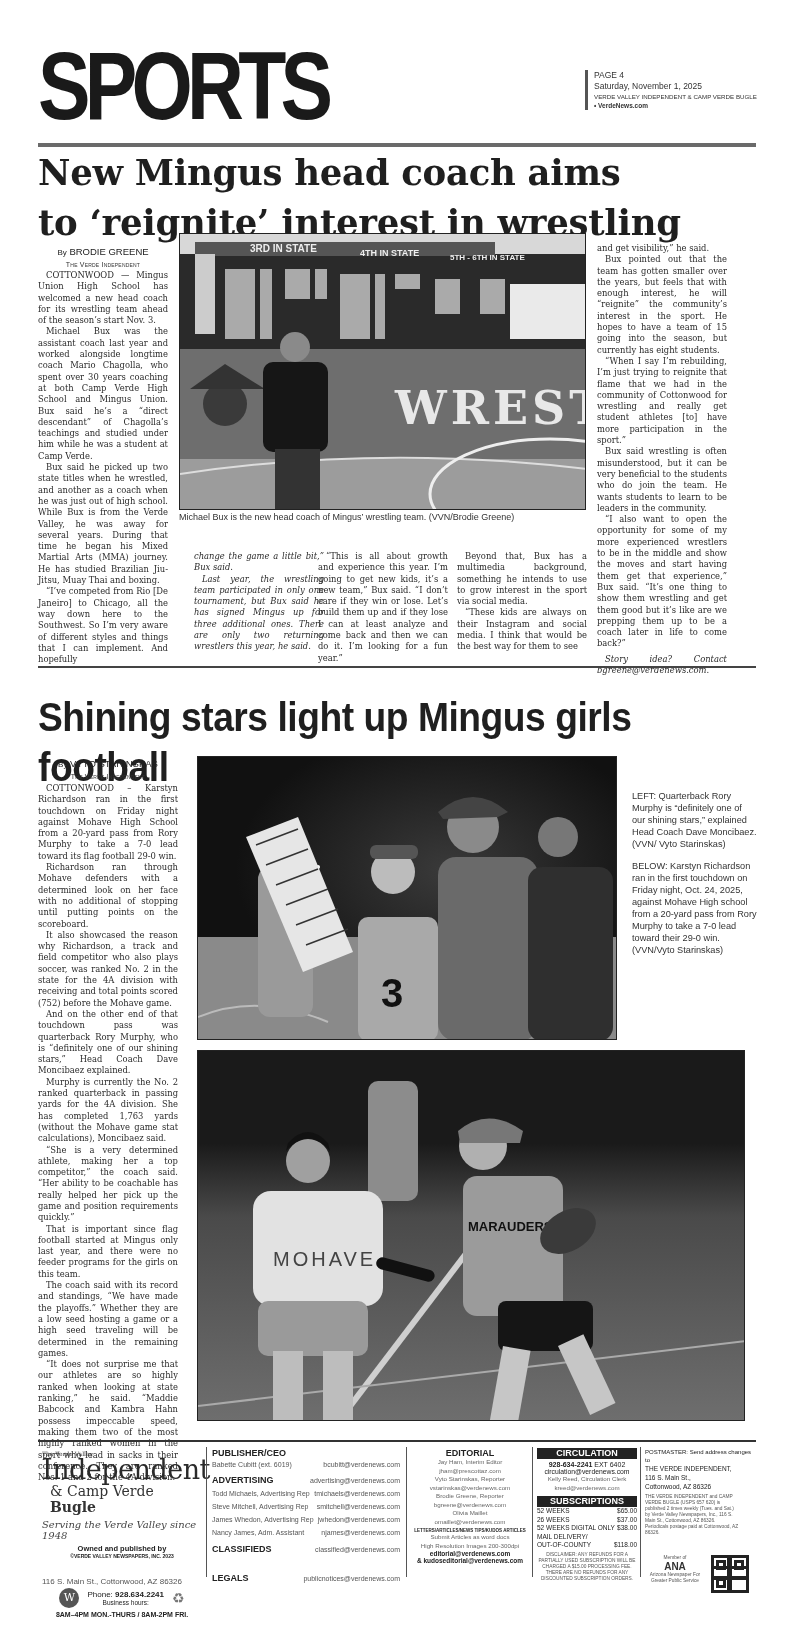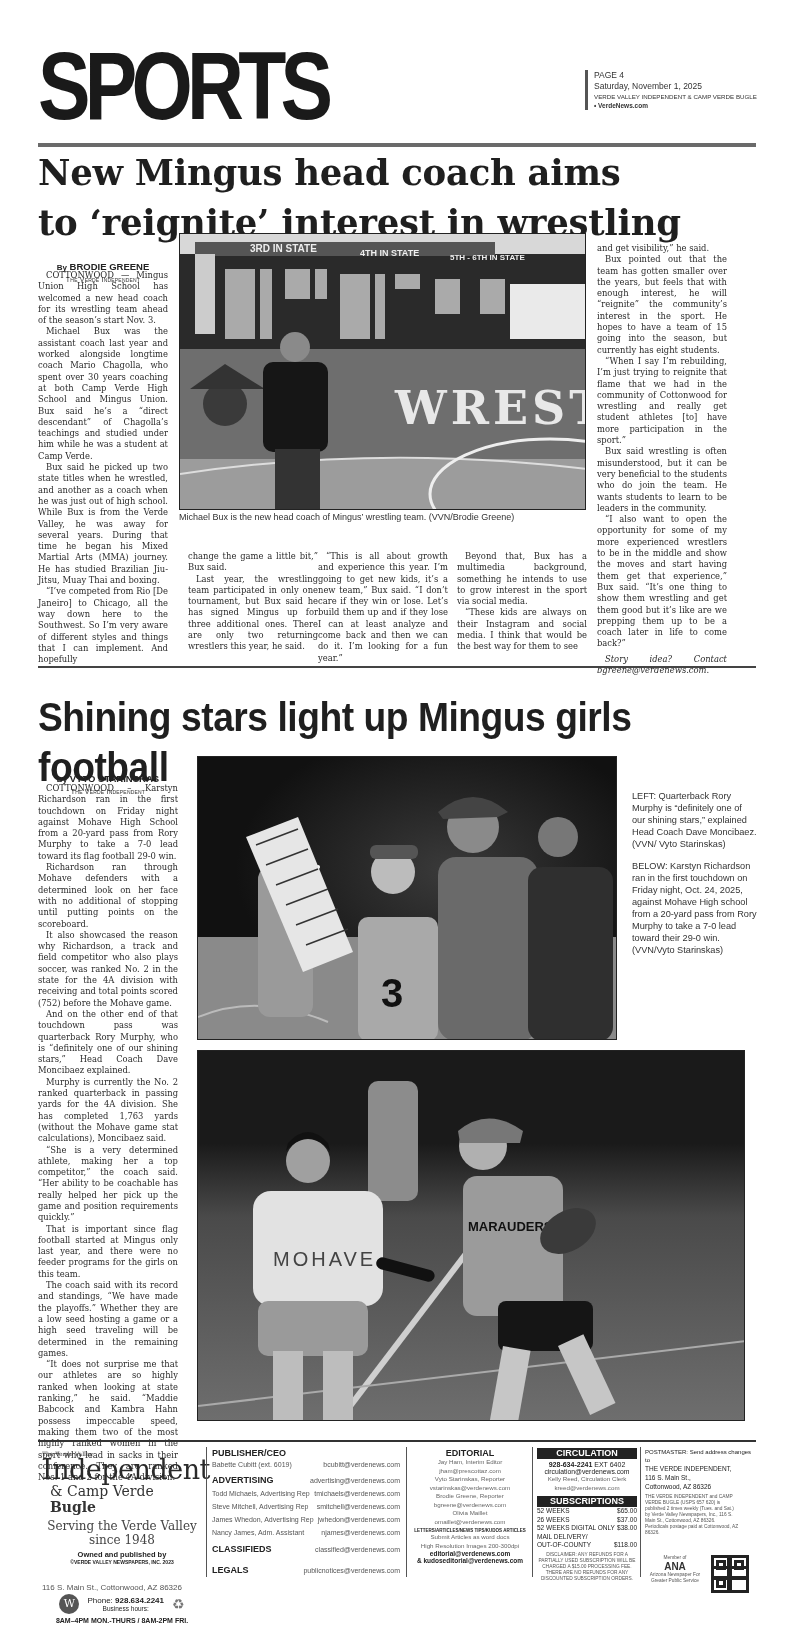--- a/index.html
+++ b/index.html
@@ -15,41 +15,41 @@
   .meta .l2 { font-size: 8.5px; line-height: 11px; }
   .meta .l3 { font-size: 6.2px; line-height: 9px; text-transform: uppercase; }
   .meta .l4 { font-size: 6.5px; line-height: 9px; font-weight: 700; }
   .rule-thick { left: 38px; top: 143px; width: 718px; height: 4px; background: #6a6a6a; }
   .rule-thin { left: 38px; width: 718px; height: 2px; background: #444; }
 
   .h1 { left: 38px; top: 148px; width: 720px; font-family: "DejaVu Serif", serif; font-weight: 700; font-size: 35.5px; line-height: 50px; color: #1f1f1f; letter-spacing: -0.3px; }
   .h2 { left: 38px; top: 692px; width: 720px; font-family: "Liberation Sans", sans-serif; font-weight: 700; font-size: 40px; line-height: 50px; color: #1f1f1f; letter-spacing: -0.5px; transform: scaleX(0.93); transform-origin: left top; }
 
   .byline { text-align: center; font-family: "Liberation Sans", sans-serif; }
-  .byline .by { font-size: 9.5px; font-weight: 700; line-height: 12px; font-stretch: condensed; margin-top: 15px; }
+  .byline .by { font-size: 9.5px; font-weight: 400; line-height: 12px; font-stretch: condensed; }
   .byline .by small { font-size: 8px; }
   .byline .org { font-size: 7px; line-height: 11px; letter-spacing: 0.2px; font-variant: small-caps; color: #333; }
 
   .col { font-size: 8.4px; line-height: 11.3px; text-align: justify; color: #2a2a2a; }
   .col p { text-indent: 8px; }
   .col p.noindent { text-indent: 0; }
   .col em { font-style: italic; }
 
   .photo { border: 1px solid #222; overflow: hidden; }
   .caption { font-family: "Liberation Sans", sans-serif; font-size: 9px; color: #333; }
   .side-caption { font-family: "Liberation Sans", sans-serif; font-size: 9.2px; line-height: 12px; color: #333; }
   .side-caption p { margin-bottom: 10px; }
 
   
   .footer-rule { left: 38px; top: 1440px; width: 718px; height: 2px; background: #333; }
   .vline { width: 1px; background: #555; }
   .f-logo .small-top { font-family: "DejaVu Serif", serif; font-size: 6px; color: #333; }
   .f-logo .indep { font-family: "DejaVu Serif", serif; font-size: 27px; line-height: 26px; color: #2a2a2a; letter-spacing: -0.5px; }
   .f-logo .bugle { font-family: "DejaVu Serif", serif; font-size: 14px; color: #333; }
-  .f-logo .serv { font-family: "DejaVu Serif", serif; font-size: 12px; color: #444; text-align: center; }
+  .f-logo .serv { font-family: "DejaVu Serif", serif; font-style: italic; font-size: 10px; color: #444; }
   .f-sans { font-family: "Liberation Sans", sans-serif; }
   .f-head { font-family: "Liberation Sans", sans-serif; font-weight: 700; font-size: 9px; color: #222; }
   .f-row { display: flex; justify-content: space-between; font-family: "Liberation Sans", sans-serif; font-size: 7px; color: #555; line-height: 13px; }
   .f-ed { font-family: "Liberation Sans", sans-serif; font-size: 6.2px; line-height: 8.5px; color: #666; text-align: center; }
   .blackbar { background: #222; color: #fff; font-family: "Liberation Sans", sans-serif; font-weight: 700; font-size: 9px; text-align: center; line-height: 11px; }
   .sub-row { display: flex; justify-content: space-between; font-family: "Liberation Sans", sans-serif; font-size: 6.5px; line-height: 8.5px; color: #222; }
   .tiny { font-family: "Liberation Sans", sans-serif; font-size: 4.8px; line-height: 6px; color: #555; }
 </style>
 </head>
 <body>
@@ -106,21 +106,21 @@
     <polygon points="10,155 45,130 85,155" fill="#333"></polygon>
     <path d="M0 240 Q200 210 407 235" stroke="#ddd" stroke-width="2" fill="none"></path>
     <ellipse cx="370" cy="260" rx="120" ry="55" stroke="#eee" stroke-width="3" fill="none"></ellipse>
     <circle cx="115" cy="113" r="15" fill="#8a8a8a"></circle>
     <rect x="83" y="128" width="65" height="90" rx="10" fill="#161616"></rect>
     <rect x="95" y="215" width="45" height="62" fill="#333"></rect>
   </svg>
 </div>
 <div class="abs caption" style="left:179px; top:512px; width:420px;">Michael Bux is the new head coach of Mingus’ wrestling team. (VVN/Brodie Greene)</div>
 
-<div class="abs col" style="left:188px; top:551px; width:130px;">
+<div class="abs col" style="left:194px; top:551px; width:130px;font-style:italic;">
   <p class="noindent">change the game a little bit,” Bux said.</p>
   <p>Last year, the wrestling team participated in only one tournament, but Bux said he has signed Mingus up for three additional ones. There are only two returning wrestlers this year, he said.</p>
 </div>
 <div class="abs col" style="left:318px; top:551px; width:130px;">
   <p>“This is all about growth and experience this year. I’m going to get new kids, it’s a new team,” Bux said. “I don’t care if they win or lose. Let’s build them up and if they lose I can at least analyze and come back and then we can do it. I’m looking for a fun year.”</p>
 </div>
 <div class="abs col" style="left:457px; top:551px; width:130px;">
   <p>Beyond that, Bux has a multimedia background, something he intends to use to grow interest in the sport via social media.</p>
   <p>“These kids are always on their Instagram and social media. I think that would be the best way for them to see</p>
 </div>
@@ -256,21 +256,21 @@
       <span>jwhedon@verdenews.com</span>
     </div>
   <div class="f-row">
       <span>Nancy James, Adm. Assistant</span>
       <span>njames@verdenews.com</span>
     </div>
   <div class="f-row" style="margin-top:4px;">
       <span class="f-head">CLASSIFIEDS</span>
       <span>classified@verdenews.com</span>
     </div>
-  <div class="f-row" style="margin-top:8px;">
+  <div class="f-row" style="margin-top:16px;">
       <span class="f-head">LEGALS</span>
       <span>publicnotices@verdenews.com</span>
     </div>
 </div>
 
 <div class="abs vline" style="left:406px; top:1447px; height:130px;"></div>
 
 <div class="abs" style="left:410px; top:1448px; width:120px; text-align:center;">
   <div class="f-head">EDITORIAL</div>
   <div class="f-ed">Jay Ham, Interim Editor</div>

